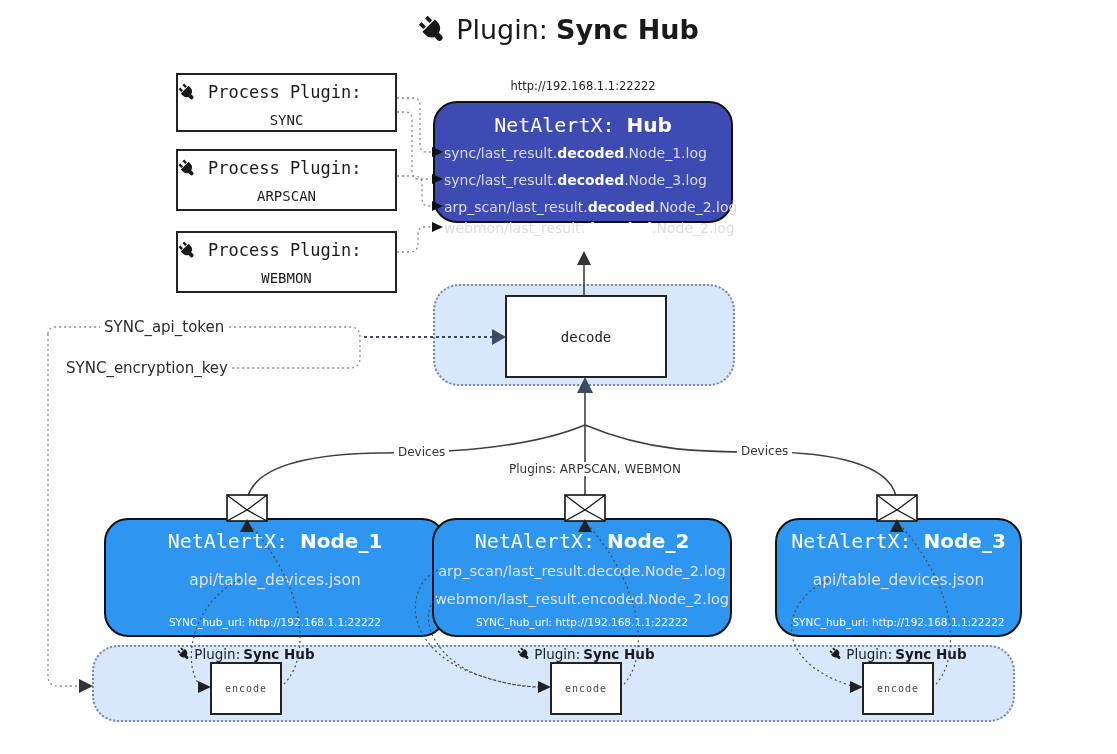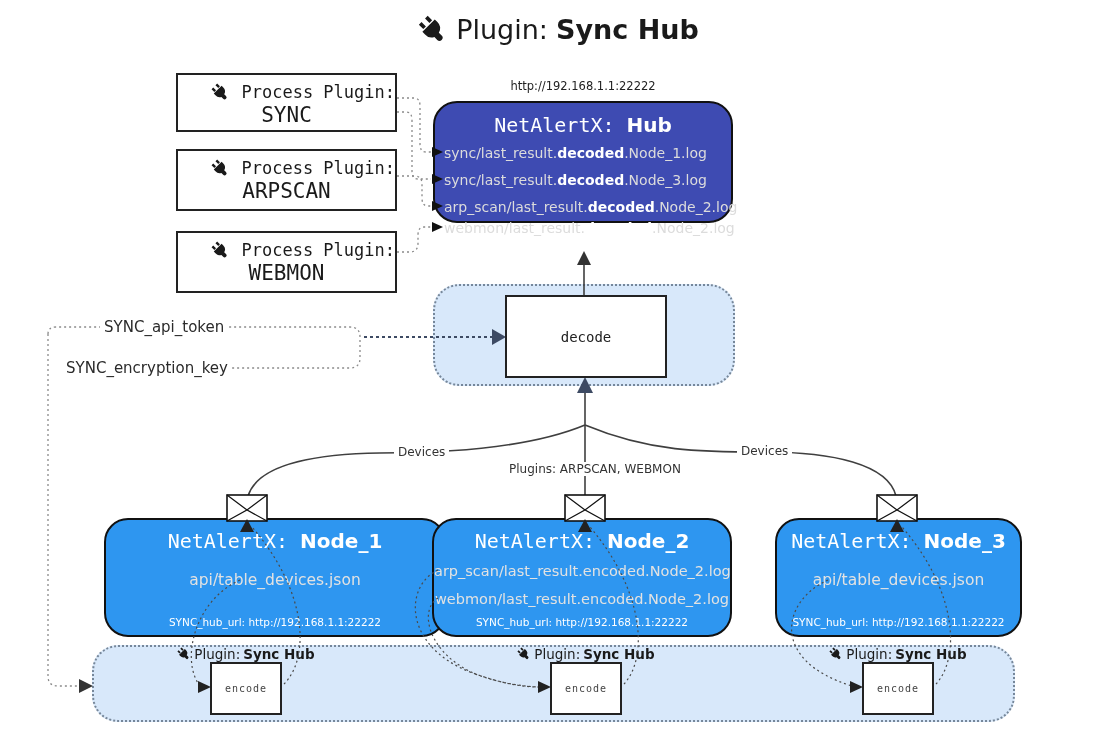--- a/index.html
+++ b/index.html
@@ -15,23 +15,23 @@
   svg.layer{position:absolute; left:0; top:0; pointer-events:none;}
   #under{z-index:1;} #over{z-index:4;}
   .panel{background:var(--panel-fill); border:2px dotted var(--panel-border);
     border-radius:26px; z-index:0;}
   .bluebox{border:2px solid #111; border-radius:24px; color:#fff; z-index:2;}
   .hubbox{background:var(--hub-fill);}
   .nodebox{background:var(--node-fill);}
   .whitebox{background:#fff; border:2px solid #222; z-index:2; display:flex;
     align-items:center; justify-content:center;}
   .procbox{background:#fff; border:2px solid #222; z-index:2; text-align:center;}
-  .proc-line1{display:flex; align-items:center; justify-content:flex-end; gap:11px;
+  .proc-line1{display:flex; align-items:center; justify-content:flex-start; gap:11px;
     margin-top:7px; font-size:17px;}
-  .proc-line2{font-size:21px; margin-top:1px;}
+  .proc-line2{font-size:14px; margin-top:10px;}
   .titlebar{left:0; top:14px; width:1117px; display:flex; align-items:center;
     justify-content:center; gap:8px; font-size:27px; z-index:2;}
   .b{font-weight:bold;}
   .hub-title{left:0; top:10px; width:100%; text-align:center; font-size:20px; color:#fff;}
   .hub-log{left:9px; height:20px; font-size:14px; color:#dcdcdc; white-space:nowrap;}
   .hub-log .b{color:#fff;}
   .node-title{left:0; top:9px; width:100%; text-align:center; font-size:20px; color:#fff;}
   .node-line{left:0; width:100%; text-align:center; font-size:14.5px; color:#e2e2e2;
     white-space:nowrap;}
   .node-url{left:0; bottom:7px; width:100%; text-align:center; font-size:10.5px; color:#fff;}
@@ -150,21 +150,21 @@
     <div class="abs node-title">
       <span class="mono">NetAlertX: </span><span class="b">Node_1</span>
     </div>
     <div class="abs node-line" style="top:51px; font-size:15.5px;">api/table_devices.json</div>
     <div class="abs node-url">SYNC_hub_url: http://192.168.1.1:22222</div>
   </div>
   <div class="abs bluebox nodebox" style="left:432px; top:518px; width:300px; height:119px;">
     <div class="abs node-title">
       <span class="mono">NetAlertX: </span><span class="b">Node_2</span>
     </div>
-    <div class="abs node-line" style="top:43px;">arp_scan/last_result.encoded.Node_2.log</div>
+    <div class="abs node-line" style="top:43px;">arp_scan/last_result.decode.Node_2.log</div>
     <div class="abs node-line" style="top:71px;">webmon/last_result.encoded.Node_2.log</div>
     <div class="abs node-url">SYNC_hub_url: http://192.168.1.1:22222</div>
   </div>
   <div class="abs bluebox nodebox" style="left:775px; top:518px; width:247px; height:119px;">
     <div class="abs node-title">
       <span class="mono">NetAlertX: </span><span class="b">Node_3</span>
     </div>
     <div class="abs node-line" style="top:51px; font-size:15.5px;">api/table_devices.json</div>
     <div class="abs node-url">SYNC_hub_url: http://192.168.1.1:22222</div>
   </div>

